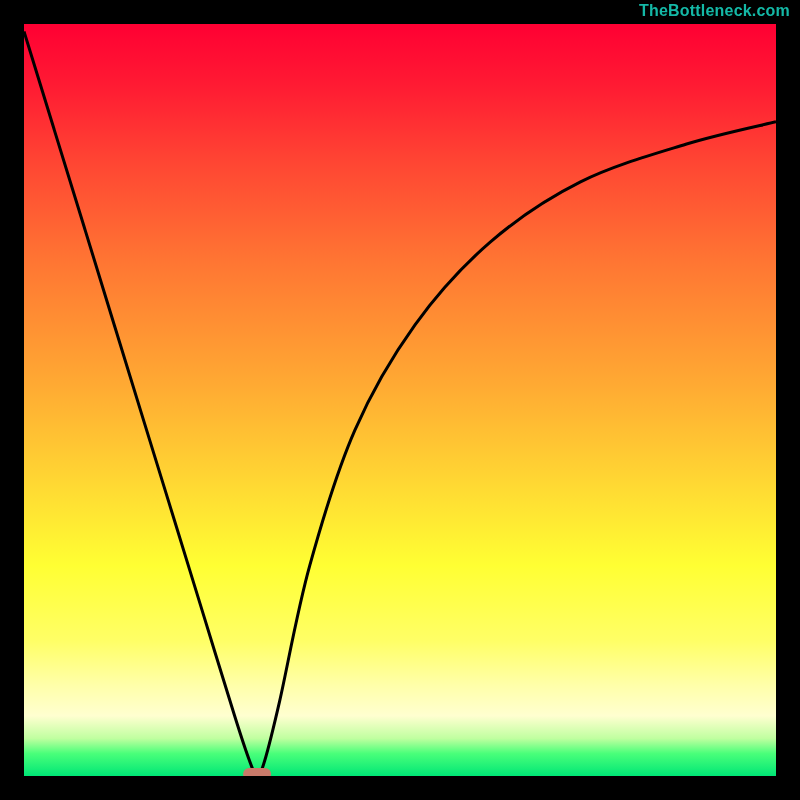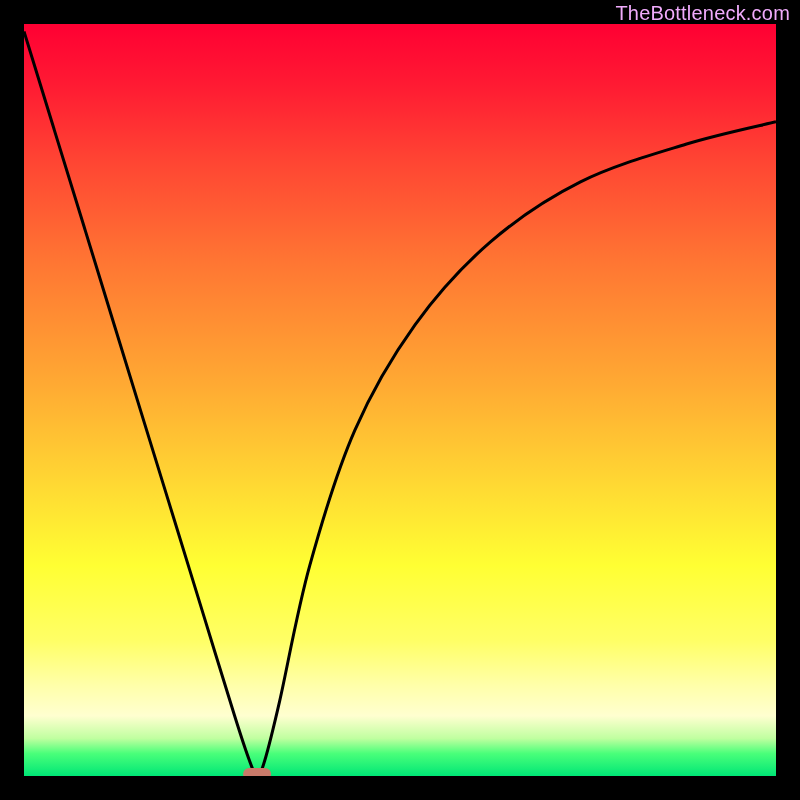--- a/index.html
+++ b/index.html
@@ -17,21 +17,21 @@
       #ffff66 82%,
       #ffffaa 88%,
       #ffffd0 92%,
       #c0ffa0 95%,
       #4aff7a 97%,
       #00e676 100%);
   }
   svg{position:absolute;left:0;top:0;width:752px;height:752px}
   .curve{fill:none;stroke:#000;stroke-width:3}
   .marker{fill:#c97a6a;stroke:none}
-  .wm{position:absolute;top:2px;right:10px;color:#f0abfc;font-size:20px;font-weight:400;letter-spacing:.2px}
+  .wm{position:absolute;top:2px;right:10px;color:#14b8a6;font-size:16px;font-weight:700;letter-spacing:.2px}
 </style>
 </head>
 <body>
 
 <div class="frame">
   <div class="plot">
     <div class="grad"></div>
     <svg viewBox="0 0 752 752">
       <path id="curvePath" class="curve" d="M0.0,7.5 C5.0,23.8 20.1,72.7 30.1,105.3 C40.1,137.9 50.1,170.5 60.2,203.0 C70.2,235.6 80.2,268.2 90.2,300.8 C100.3,333.4 110.3,366.0 120.3,398.6 C130.3,431.1 140.4,463.7 150.4,496.3 C160.4,528.9 170.5,561.5 180.5,594.1 C190.5,626.7 203.0,668.0 210.6,691.8 C218.1,715.7 221.8,726.9 225.6,737.0 C229.4,747.0 230.6,752.0 233.1,752.0 C235.6,752.0 236.9,749.5 240.6,737.0 C244.4,724.4 248.2,709.4 255.7,676.8 C263.2,644.2 273.2,586.6 285.8,541.4 C298.3,496.3 313.3,446.2 330.9,406.1 C348.4,366.0 368.5,332.1 391.0,300.8 C413.6,269.5 438.7,241.9 466.2,218.1 C493.8,194.3 523.9,174.2 556.5,157.9 C589.1,141.6 629.2,130.3 661.8,120.3 C694.3,110.3 737.0,101.5 752.0,97.8"></path>
       <rect id="minMarker" class="marker" rx="6" ry="6" width="28" height="12" x="219.1" y="744.0"></rect>

